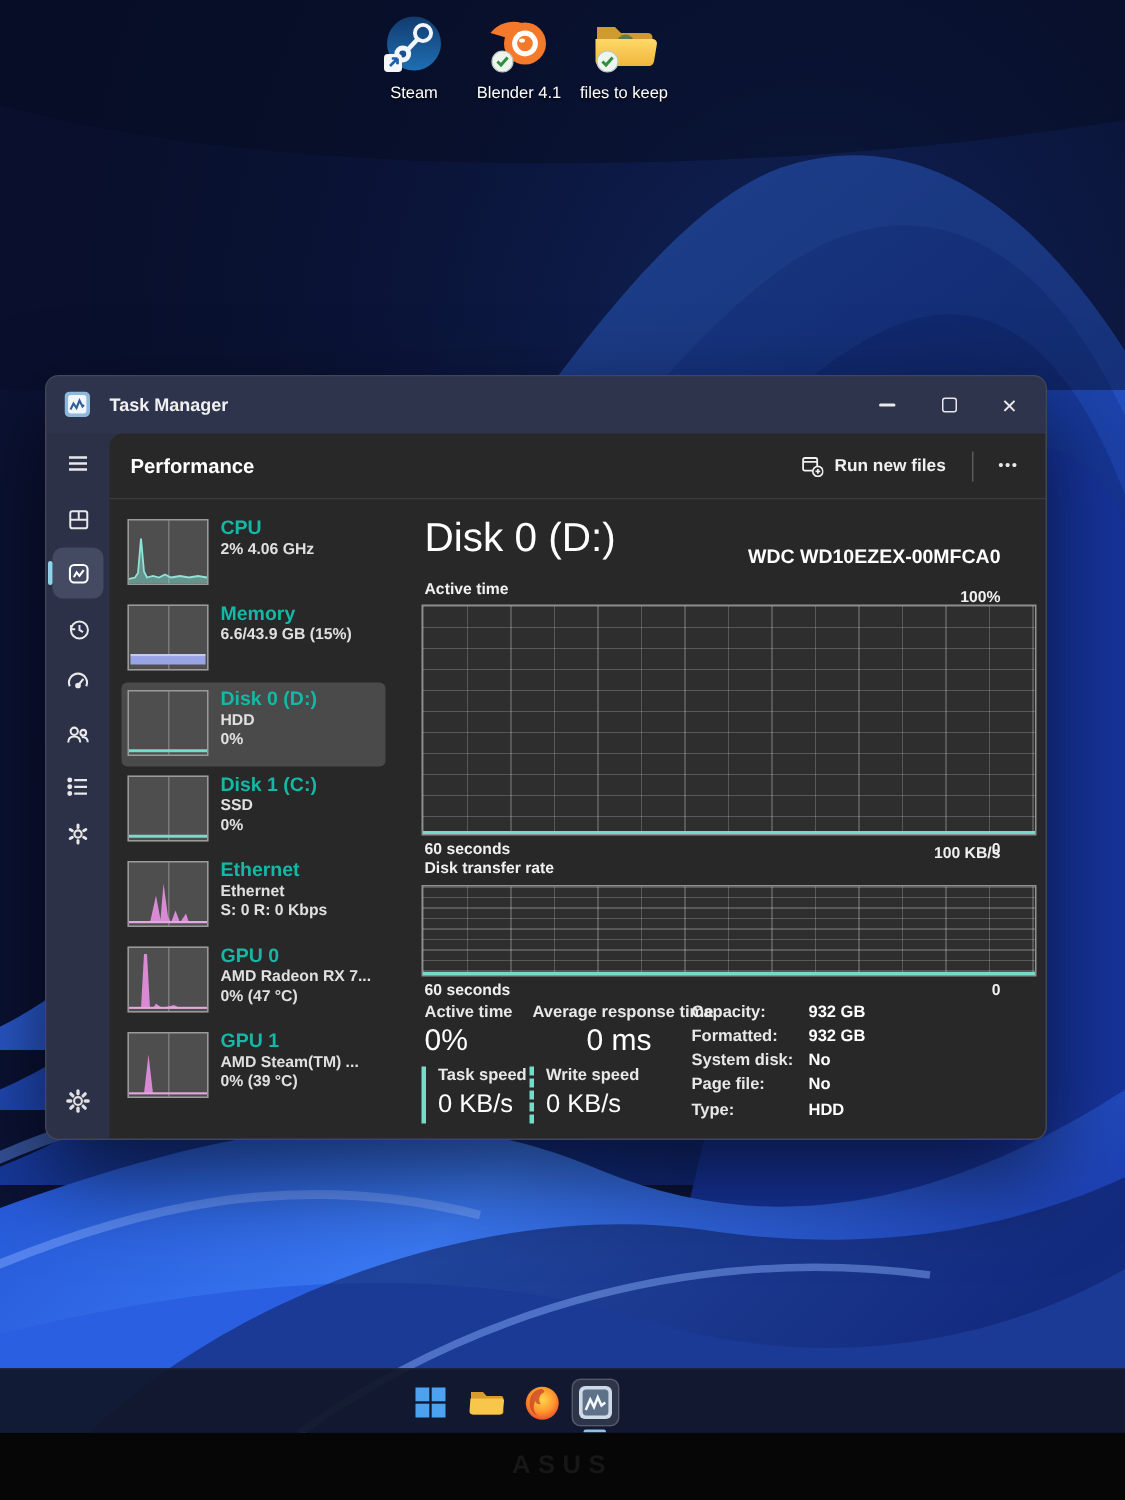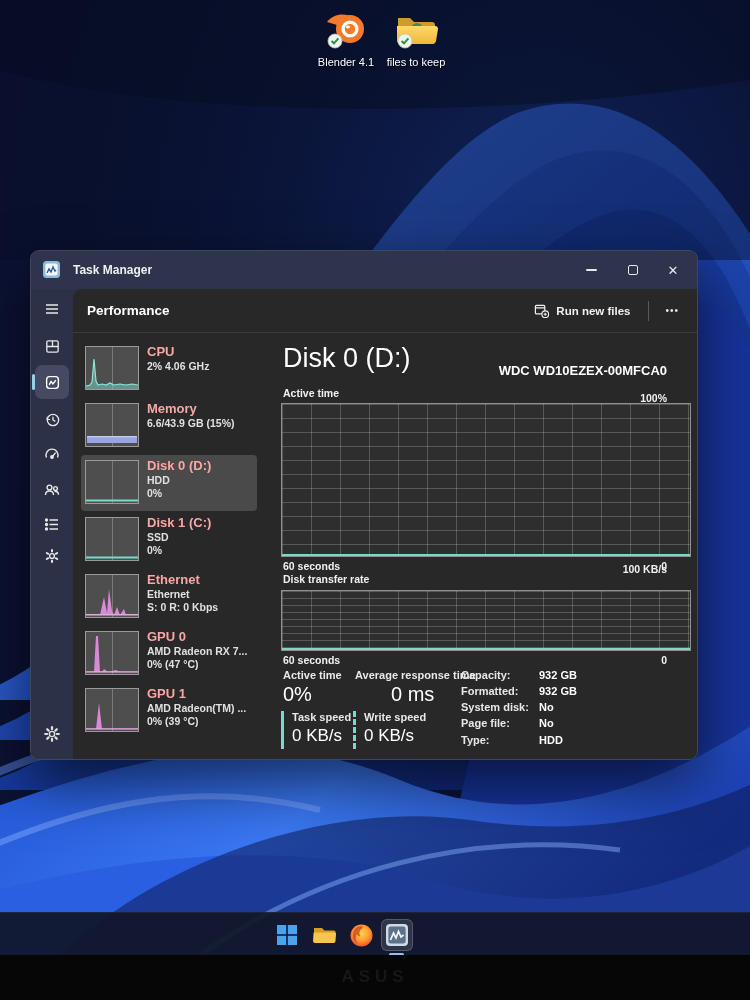--- a/index.html
+++ b/index.html
@@ -55,21 +55,21 @@
   .dotsbtn { color:#e8e8e8; font-size:10px; letter-spacing:1px; padding:6px 6px; border-radius:5px; }
 
   
   .prow { position:absolute; left:50px; width:182px; height:56px; border-radius:4px; }
   .prow.sel { background:#4a4a4a; width:176px; }
   .thumb { position:absolute; left:4px; top:5px; width:54px; height:44px;
            background:#4e4e4e; border:1px solid #9a9a9a; }
   .thumb .vline { position:absolute; left:50%; top:0; bottom:0; width:1px; background:rgba(255,255,255,.25); }
   .thumb svg { position:absolute; left:0; top:0; }
   .ptext { position:absolute; left:66px; top:3px; right:2px; }
-  .pname { font-size:13px; font-weight:bold; color:#fca5a5; line-height:16px; white-space:nowrap; }
+  .pname { font-size:13px; font-weight:bold; color:#14b8a6; line-height:16px; white-space:nowrap; }
   .psub  { font-size:10.5px; font-weight:bold; color:#e0e0e0; line-height:13px; white-space:nowrap; }
 
   
   .dtitle { position:absolute; left:252px; top:92px; font-size:27px; color:#fff; font-weight:normal; }
   .ddevice { position:absolute; right:30px; top:112px; font-size:13px; font-weight:bold; color:#fff; }
   .axlabel { position:absolute; font-size:10.5px; font-weight:bold; color:#f0f0f0; }
   .chart { position:absolute; left:250px; width:410px; background:#2e2e2e;
            border:1px solid #8f8f8f; }
   .chart .zero { position:absolute; left:0; right:0; bottom:0; height:2px; background:#74dcc8; }
   .grid1 { background-image:
@@ -149,20 +149,40 @@
     <path d="M -40 955 L -40 900 C 140 850 300 840 430 880 C 560 920 680 890 760 840 L 760 955 Z" fill="#2a5fe2"></path>
     <path d="M 60 955 C 160 860 330 800 470 820 C 600 840 700 810 760 780 L 760 955 Z" fill="#0d1c55" opacity="0.55"></path>
     <path d="M -40 860 C 90 800 200 780 320 810" stroke="#7fa8ff" stroke-width="6" fill="none" opacity="0.5"></path>
     <path d="M 200 955 C 320 870 470 830 620 850" stroke="#8db4ff" stroke-width="5" fill="none" opacity="0.45"></path>
     <path d="M -40 790 C 60 740 150 720 240 740" stroke="#5d8df8" stroke-width="8" fill="none" opacity="0.5"></path>
 
     <rect width="750" height="260" fill="#070d26" opacity="0.45"></rect>
     <path d="M0 0 H750 V80 C 500 120 180 120 0 70 Z" fill="#060b20" opacity="0.5"></path>
   </svg>
 
+  <div class="dicon" style="left:241px; top:6px;">
+    <div class="dart">
+      <svg width="44" height="44" viewBox="0 0 44 44">
+        <defs>
+            <linearGradient id="stm" x1="0" y1="0" x2="0" y2="1">
+          <stop offset="0" stop-color="#123b6e"></stop>
+              <stop offset="1" stop-color="#1f6fb4"></stop>
+            </linearGradient>
+          </defs>
+        <circle cx="22" cy="21" r="18" fill="url(#stm)"></circle>
+        <circle cx="28" cy="14" r="5.4" fill="none" stroke="#f2f6fa" stroke-width="2.6"></circle>
+        <line x1="24.5" y1="18" x2="17" y2="26" stroke="#f2f6fa" stroke-width="3"></line>
+        <circle cx="14.5" cy="28" r="5.6" fill="#f2f6fa"></circle>
+        <circle cx="14.5" cy="28" r="2.3" fill="#1a4f8c"></circle>
+        <rect x="2" y="28" width="12" height="12" rx="2.5" fill="#f4f6f8"></rect>
+        <path d="M6 36 L11 31 M11 31 H7.2 M11 31 V34.8" stroke="#1b5fae" stroke-width="1.8" fill="none"></path>
+      </svg>
+    </div>
+    <div class="dlabel">Steam</div>
+  </div>
 
   <div class="dicon" style="left:311px; top:6px;">
     <div class="dart">
       <svg width="46" height="44" viewBox="0 0 46 44">
         <path d="M4 14 C 10 6 22 4 30 10 L 24 20 Z" fill="#f5792a"></path>
         <circle cx="27" cy="21" r="14" fill="#f5792a"></circle>
         <circle cx="27" cy="21" r="8.6" fill="#ffffff"></circle>
         <circle cx="27" cy="21" r="5.2" fill="#f5792a"></circle>
         <ellipse cx="25" cy="19" rx="2" ry="1.4" fill="#fff"></ellipse>
         <circle cx="12" cy="33" r="7" fill="#eef4ee" stroke="#bcc8bc" stroke-width="0.8"></circle>
@@ -408,21 +428,21 @@
     <div class="prow" style="top:432px;">
       <div class="thumb">
           <div class="vline"></div>
         <svg width="52" height="42" viewBox="0 0 52 42">
           <path d="M10 40 L13 14 L16 40 Z" fill="#d98ad4"></path>
           <rect x="0" y="39.2" width="52" height="1.4" fill="#e3a8df"></rect>
         </svg>
       </div>
       <div class="ptext">
         <div class="pname">GPU 1</div>
-        <div class="psub">AMD Radeon(TM) ...</div>
+        <div class="psub">AMD Steam(TM) ...</div>
         <div class="psub">0% (39 °C)</div>
       </div>
     </div>
 
     <div class="dtitle">Disk 0 (D:)</div>
     <div class="ddevice">WDC WD10EZEX-00MFCA0</div>
 
     <div class="axlabel" style="left:252px; top:136px;">Active time</div>
     <div class="axlabel" style="right:30px; top:141px;">100%</div>
     <div class="chart grid1" style="top:152px; height:154px;">

